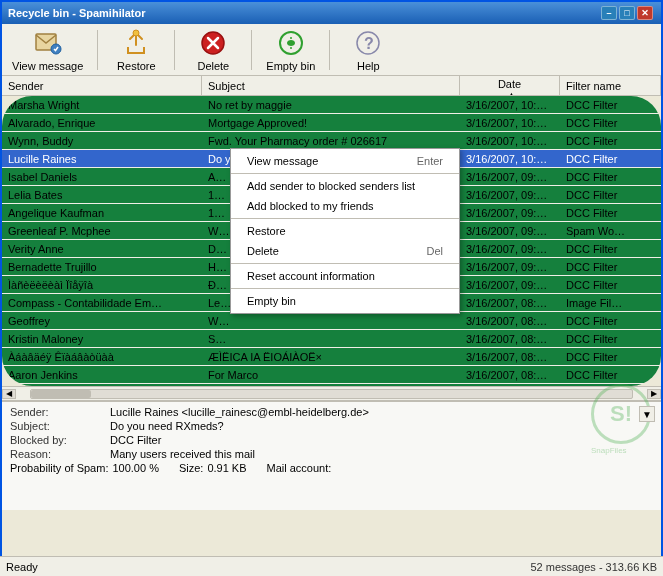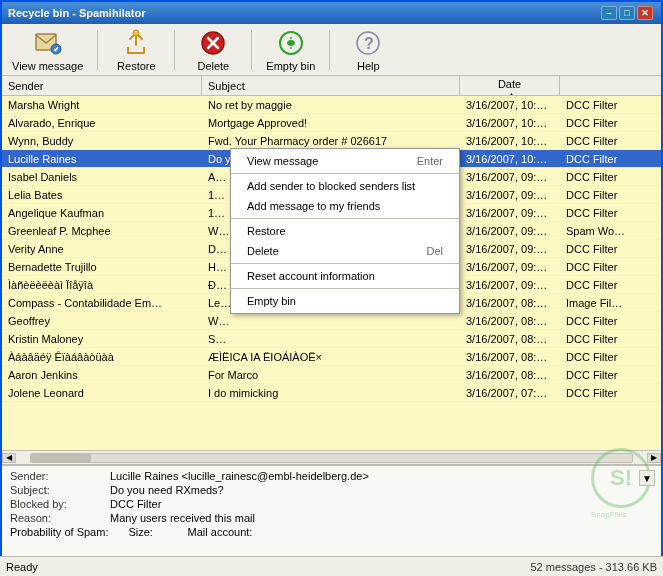--- a/index.html
+++ b/index.html
@@ -85,22 +85,23 @@
     }
     .col-sender { width: 200px; }
     .col-subject { width: 258px; }
     .col-date { width: 100px; flex-direction: column; }
     .col-filter { width: 80px; flex:1; }
 
     
     #email-list {
       overflow-y: auto;
       overflow-x: auto;
-      height: 354px;
-      background: #fef9c3;
+      height: 290px;
+      background: #15803d;
+      border-radius: 30px;
     }
     .email-row {
       display: flex;
       height: 18px;
       align-items: center;
       cursor: pointer;
       border-bottom: 1px solid #F0EFE7;
     }
     .email-row.selected { background: #3366CC; color: white; }
     .email-row .cell {
@@ -182,21 +183,21 @@
       color: #333;
       font-weight: normal;
     }
     .detail-value { color: #000; flex: 1; }
     .detail-row-bottom {
       display: flex;
       gap: 20px;
       margin-top: 2px;
       font-size: 11px;
     }
-    .detail-bottom-item { display: flex; gap: 16px; flex-direction: column; }
+    .detail-bottom-item { display: flex; gap: 4px; }
     #expand-btn {
       position: absolute;
       right: 6px;
       top: 4px;
       width: 16px; height: 16px;
       border: 1px solid #C0BDB3;
       background: #F0EFE7;
       cursor: pointer;
       display: flex; align-items: center; justify-content: center;
       font-size: 10px;
@@ -309,20 +310,23 @@
   <div class="col-header col-sender">
     <span>Sender</span>
   </div>
   <div class="col-header col-subject">
     <span>Subject</span>
   </div>
   <div class="col-header col-date">
     <span>Date</span>
     <span style="margin-left:4px; font-size:9px;">▲</span>
   </div>
+  <div class="col-header col-filter">
+    <span>Filter name</span>
+  </div>
 </div>
 
 <div id="email-list">
     <div class="email-row">
       <div class="cell cell-sender">Marsha Wright</div>
       <div class="cell cell-subject">No ret by maggie</div>
       <div class="cell cell-date">3/16/2007, 10:…</div>
       <div class="cell cell-filter">DCC Filter</div>
     </div>
     <div class="email-row">
@@ -478,21 +482,21 @@
 <div id="context-menu">
     <div class="ctx-item">
       <span>View message</span>
       <span class="ctx-shortcut">Enter</span>
     </div>
     <div class="ctx-sep"></div>
     <div class="ctx-item">
       <span>Add sender to blocked senders list</span>
     </div>
     <div class="ctx-item">
-      <span>Add message to my friends</span>
+      <span>Add blocked to my friends</span>
     </div>
     <div class="ctx-sep"></div>
     <div class="ctx-item">
       <span>Restore</span>
     </div>
     <div class="ctx-item">
       <span>Delete</span>
       <span class="ctx-shortcut">Del</span>
     </div>
     <div class="ctx-sep"></div>

